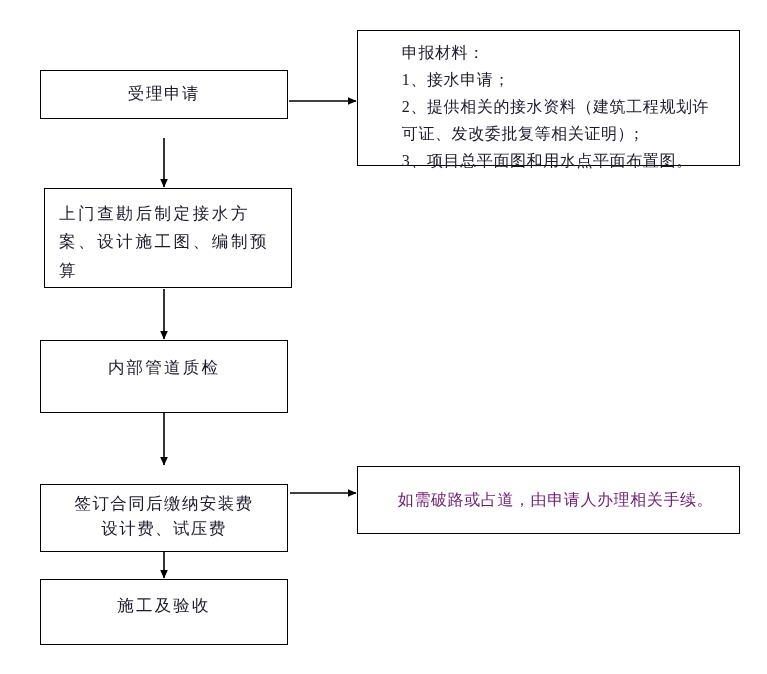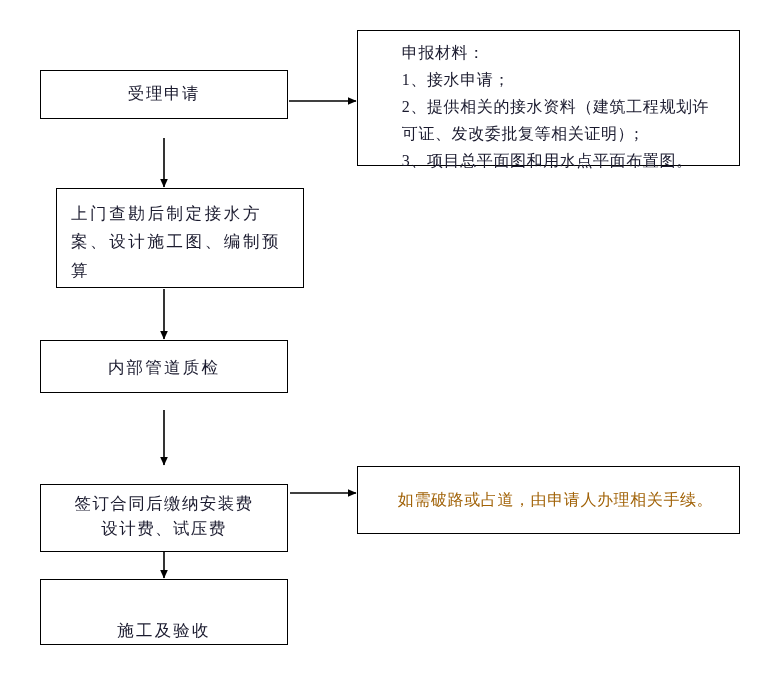--- a/index.html
+++ b/index.html
@@ -38,36 +38,36 @@
     text-align: center;
     font-size: 16.5px;
     line-height: 1.55;
     letter-spacing: 1.6px;
     white-space: pre-line;
   }
   
   .proc-1 { left: 40px;  top: 70px;  width: 248px; height: 49px;  align-items: center; }
   .proc-1 .node-text { padding-bottom: 2px; }
 
-  .proc-2 { left: 56px;  top: 188px; width: 248px; height: 100px; align-items: flex-start; }
+  .proc-2 { left: 44px;  top: 188px; width: 248px; height: 100px; align-items: flex-start; }
   .proc-2 .node-text {
     text-align: left;
     text-align-last: left;
     padding: 11px 14px 0 14px;
     letter-spacing: 2.6px;
     line-height: 1.72;
   }
 
-  .proc-3 { left: 40px;  top: 340px; width: 248px; height: 53px;  align-items: flex-start; }
+  .proc-3 { left: 40px;  top: 340px; width: 248px; height: 73px;  align-items: flex-start; }
   .proc-3 .node-text { padding-top: 14px; letter-spacing: 2.2px; }
 
   .proc-4 { left: 40px;  top: 466px; width: 248px; height: 68px;  align-items: flex-start; margin-top: 18px; }
   .proc-4 .node-text { padding-top: 7px; letter-spacing: 1.4px; line-height: 1.5; }
 
-  .proc-5 { left: 40px;  top: 579px; width: 248px; height: 66px;  align-items: flex-end; }
+  .proc-5 { left: 40px;  top: 579px; width: 248px; height: 66px;  align-items: flex-start; }
   .proc-5 .node-text { padding-top: 13px; letter-spacing: 2.2px; }
 
   
   .note-1 { left: 357px; top: 30px;  width: 383px; height: 136px; align-items: flex-start; }
   .note-1 .note-text {
     display: block;
     text-align: left;
     font-size: 16px;
     line-height: 1.68;
     letter-spacing: 0.6px;
@@ -78,21 +78,21 @@
 
   .note-2 { left: 357px; top: 466px; width: 383px; height: 68px; align-items: center; }
   .note-2 .note-text {
     display: block;
     text-align: left;
     font-size: 16px;
     line-height: 1.6;
     letter-spacing: 0.6px;
     padding: 0 0 0 14px;
     white-space: pre-line;
-    color: #a16207;
+    color: #701a75;
   }
 </style>
 </head>
 <body>
 
 <svg id="flow-canvas" viewBox="0 0 767 674" xmlns="http://www.w3.org/2000/svg">
   <defs>
     <marker id="arrowhead" markerWidth="9" markerHeight="8" refX="8.4" refY="4" orient="auto" markerUnits="userSpaceOnUse">
       <path d="M0,0 L9,4 L0,8 z" fill="#000000"></path>
     </marker>

